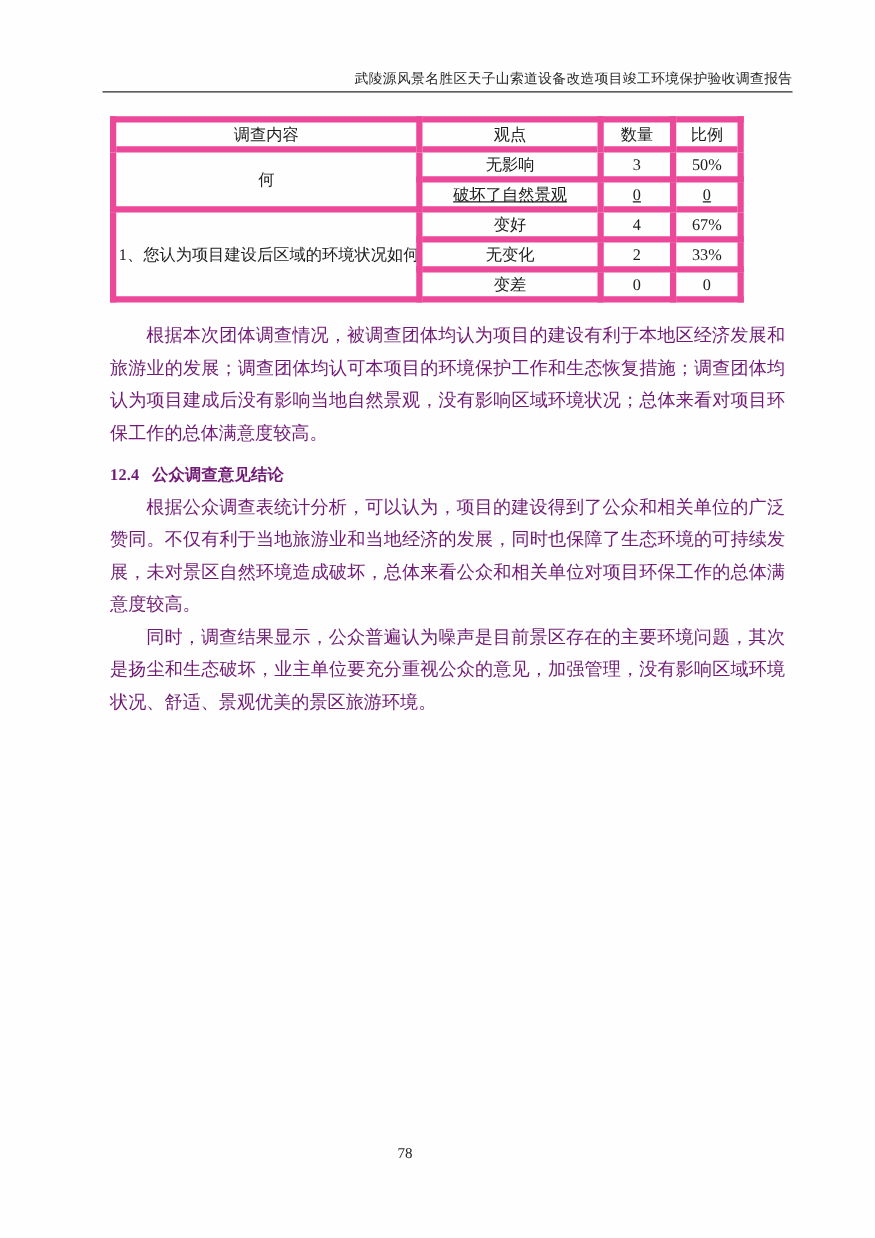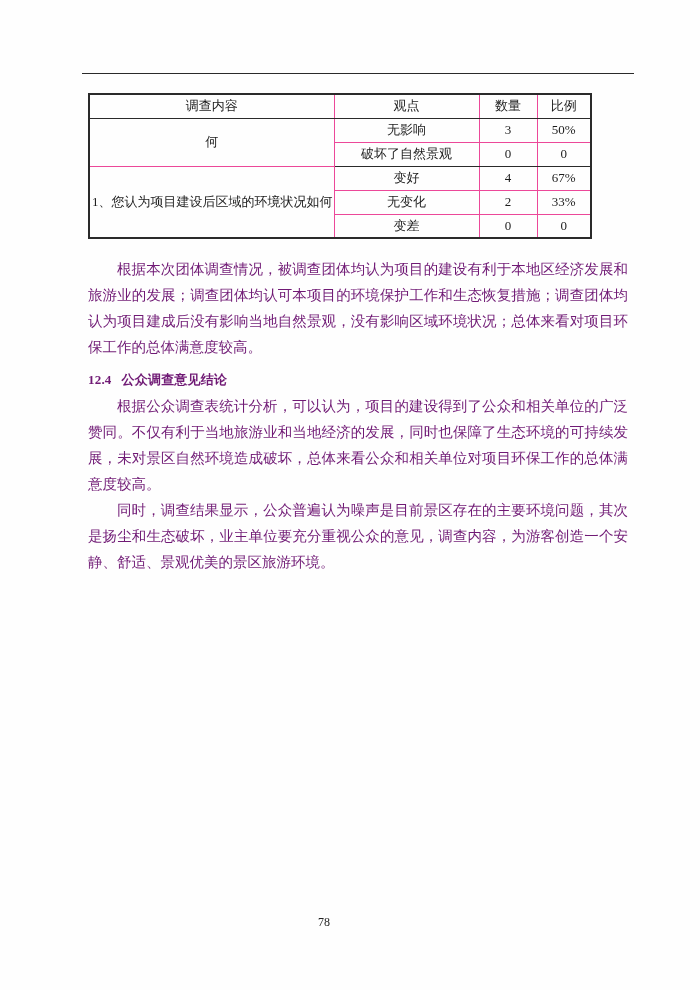--- a/index.html
+++ b/index.html
@@ -46,32 +46,32 @@
     border-collapse: collapse;
     table-layout: fixed;
     font-size: 13px;
     color: #1c1c1c;
   }
   table.survey col.c1 { width: 245px; }
   table.survey col.c2 { width: 145px; }
   table.survey col.c3 { width: 58px; }
   table.survey col.c4 { width: 54px; }
   table.survey th, table.survey td {
-    border: 1px solid #ec4899;
+    border: 5px solid #ec4899;
     height: 24px;
     text-align: center;
     vertical-align: middle;
     font-weight: normal;
     padding: 0 2px;
     overflow: hidden;
     white-space: nowrap;
   }
   table.survey { border: 2px solid #2a2a2a; }
   table.survey thead th { border-bottom: 1.6px solid #2a2a2a; }
-  tr.group-end td { border-bottom: 1.6px solid #2a2a2a; }
+  tr.group-end td { border-bottom: 1.6px solid #2a2a2a; text-decoration: underline; }
   td.question-top {
     vertical-align: top;
     padding-top: 3px;
   }
   td.question-mid {
     text-align: left;
     padding-left: 7px;
     white-space: normal;
   }
   td.num { font-family: "Liberation Serif", "DejaVu Serif", serif; }
@@ -110,20 +110,21 @@
     text-align: center;
     font-size: 12px;
     color: #222222;
   }
 </style>
 </head>
 <body>
 
 <div class="page">
 
+  <div class="running-header">武陵源风景名胜区天子山索道设备改造项目竣工环境保护验收调查报告</div>
   <div class="header-rule"></div>
 
   <table class="survey">
     <colgroup>
       <col class="c1">
         <col class="c2">
         <col class="c3">
         <col class="c4">
     </colgroup>
     <thead>
@@ -164,18 +165,18 @@
       </tr>
     </tbody>
   </table>
 
   <div class="body-text">
     <p>根据本次团体调查情况，被调查团体均认为项目的建设有利于本地区经济发展和旅游业的发展；调查团体均认可本项目的环境保护工作和生态恢复措施；调查团体均认为项目建成后没有影响当地自然景观，没有影响区域环境状况；总体来看对项目环保工作的总体满意度较高。</p>
     <div class="section-heading">
       <span class="sec-no">12.4</span><span>公众调查意见结论</span>
     </div>
     <p>根据公众调查表统计分析，可以认为，项目的建设得到了公众和相关单位的广泛赞同。不仅有利于当地旅游业和当地经济的发展，同时也保障了生态环境的可持续发展，未对景区自然环境造成破坏，总体来看公众和相关单位对项目环保工作的总体满意度较高。</p>
-    <p>同时，调查结果显示，公众普遍认为噪声是目前景区存在的主要环境问题，其次是扬尘和生态破坏，业主单位要充分重视公众的意见，调查内容，为游客创造一个安静、舒适、景观优美的景区旅游环境。</p>
+    <p>同时，调查结果显示，公众普遍认为噪声是目前景区存在的主要环境问题，其次是扬尘和生态破坏，业主单位要充分重视公众的意见，加强管理，没有影响区域环境状况、舒适、景观优美的景区旅游环境。</p>
   </div>
 
   <div class="page-number">78</div>
 
 </div>
 
 </body></html>

